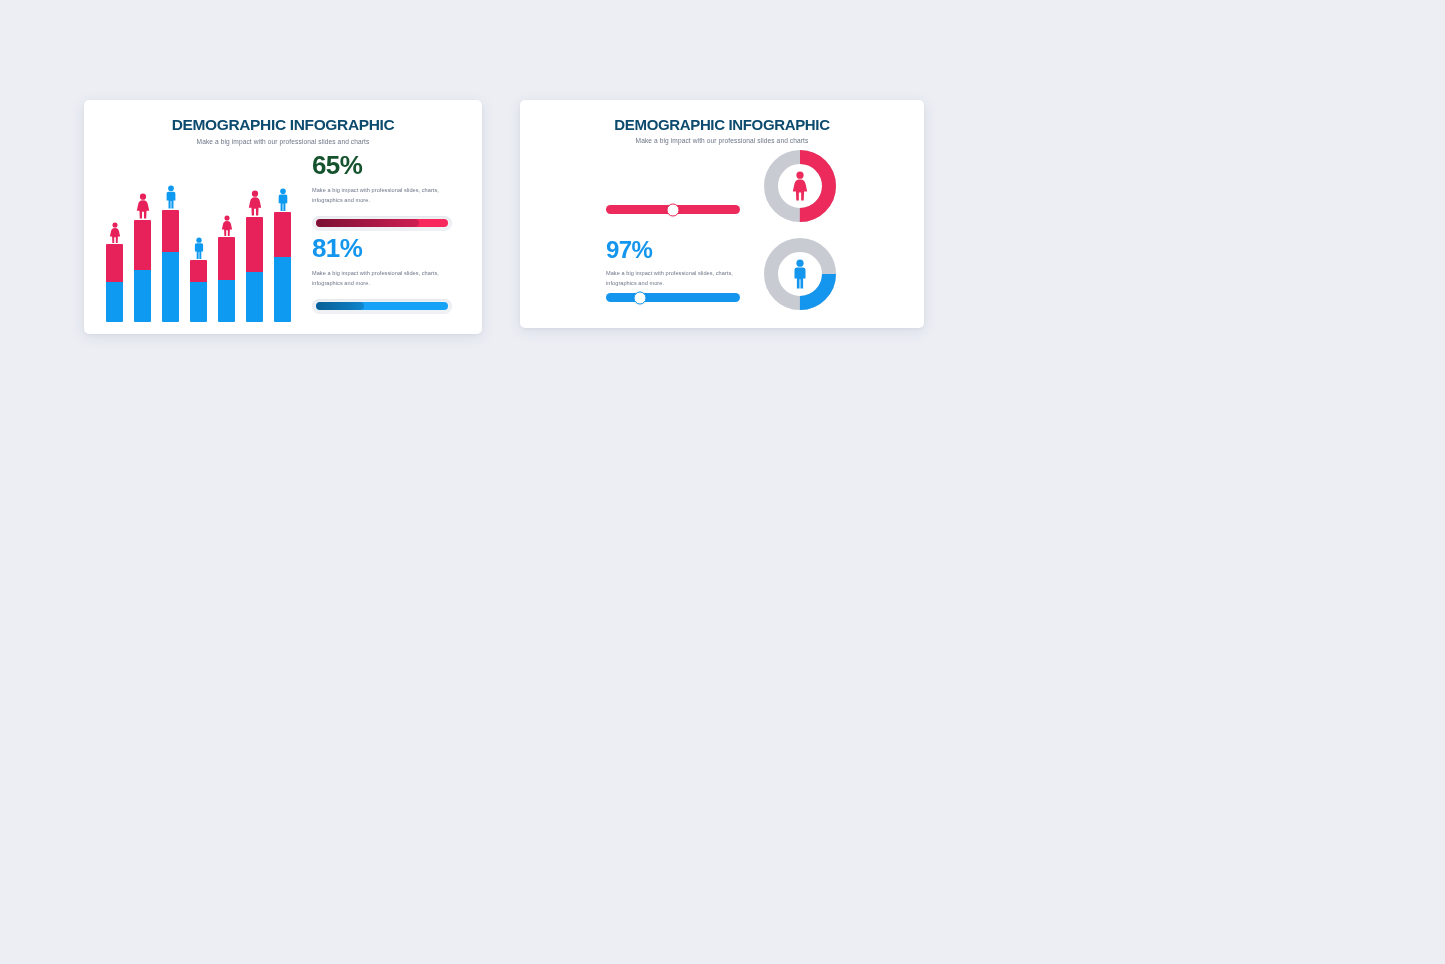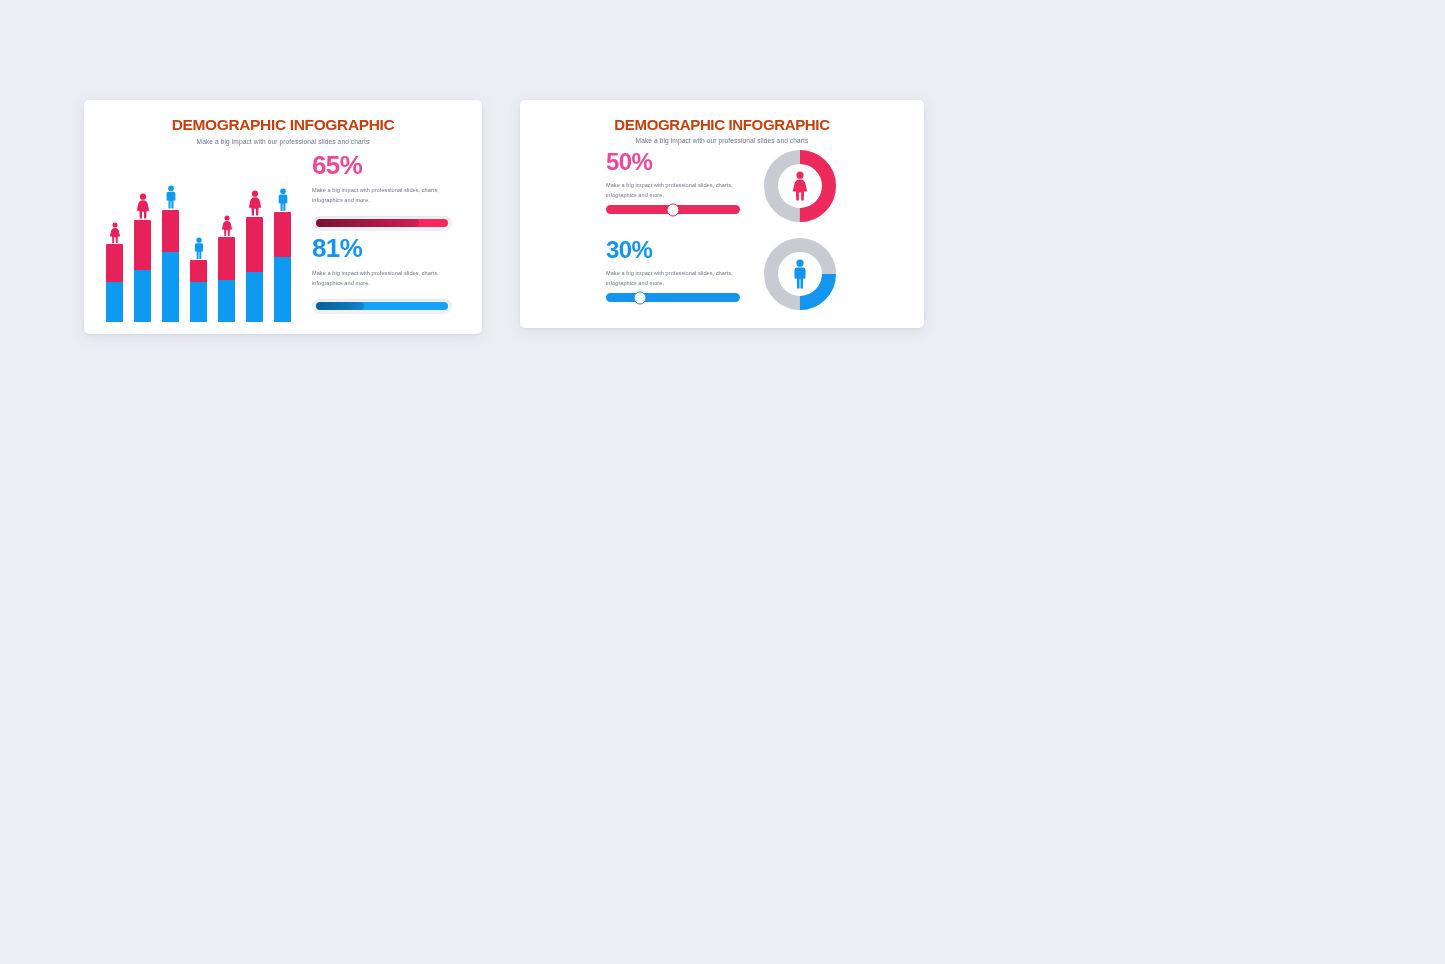--- a/index.html
+++ b/index.html
@@ -32,21 +32,21 @@
   #card-left  { left: 84px;  top: 100px; width: 398px; height: 234px; }
   #card-right { left: 520px; top: 100px; width: 404px; height: 228px; }
 
   
   .card-head { width: 100%; text-align: center; padding-top: 16px; }
 
   .card-title {
     font-size: 15.5px;
     font-weight: 700;
     letter-spacing: -0.35px;
-    color: #c2410c;
+    color: #0c4a6e;
     font-family: "Liberation Sans", sans-serif;
   }
   #card-right .card-title { font-size: 15px; }
 
   .card-subtitle {
     margin-top: 4px;
     font-size: 6.6px;
     color: #6d7587;
     letter-spacing: 0.1px;
   }
@@ -88,21 +88,21 @@
   .pct-block { position: absolute; width: 146px; }
   #lblock-65 { left: 228px; top: 2px; }
   #lblock-35 { left: 228px; top: 85px; }
 
   .pct-value {
     font-size: 26px;
     font-weight: 700;
     letter-spacing: -0.6px;
     line-height: 1;
   }
-  .pct-value.pink { color: #ec4899; }
+  .pct-value.pink { color: #14532d; }
   .pct-value.blue { color: #1496ef; }
 
   .pct-desc {
     margin-top: 8px;
     font-size: 5.6px;
     line-height: 1.75;
     color: #6d7587;
     letter-spacing: 0.05px;
     width: 136px;
   }
@@ -329,24 +329,20 @@
   <div class="card" id="card-right">
 
     <div class="card-head">
       <div class="card-title">DEMOGRAPHIC INFOGRAPHIC</div>
       <div class="card-subtitle">Make a big impact with our professional slides and charts</div>
     </div>
 
     <div id="right-body">
 
       <div class="rrow" id="rrow-1">
-        <div class="rtext">
-          <div class="pct-value pink">50%</div>
-          <div class="pct-desc">Make a big impact with professional slides, charts, infographics and more.</div>
-        </div>
         <div class="slider pink" id="slider-50">
           <div class="knob" style="left: 50%;"></div>
         </div>
         <div class="donut" id="donut-50">
             <svg width="76" height="76" viewBox="0 0 76 76">
               <circle cx="38" cy="38" r="29" fill="none" stroke="#c8cbd2" stroke-width="14"></circle>
               <circle cx="38" cy="38" r="29" fill="none" stroke="#ec2b5c" stroke-width="14" stroke-dasharray="91.10618695410399 182.212373908208" transform="rotate(-90 38 38)"></circle>
             </svg>
             <div class="donut-figure">
               <svg width="16.8" height="30" viewBox="0 0 28 50">
@@ -354,21 +350,21 @@
                   <circle cx="14" cy="7" r="6"></circle>
                   <path d="M14 14c-6 0-8.5 3-9.5 8.5L2 34h5.2l.6 15h4.3V36h3.8v13h4.3l.6-15H26l-2.5-11.5C22.5 17 20 14 14 14z"></path>
                 </g>
               </svg>
             </div>
           </div>
       </div>
 
       <div class="rrow" id="rrow-2">
         <div class="rtext">
-          <div class="pct-value blue">30%</div>
+          <div class="pct-value blue">97%</div>
           <div class="pct-desc">Make a big impact with professional slides, charts, infographics and more.</div>
         </div>
         <div class="slider blue" id="slider-25">
           <div class="knob" style="left: 25%;"></div>
         </div>
         <div class="donut" id="donut-25">
             <svg width="76" height="76" viewBox="0 0 76 76">
               <circle cx="38" cy="38" r="29" fill="none" stroke="#c8cbd2" stroke-width="14"></circle>
               <circle cx="38" cy="38" r="29" fill="none" stroke="#1496ef" stroke-width="14" stroke-dasharray="45.553093477051995 182.212373908208" transform="rotate(0 38 38)"></circle>
             </svg>

